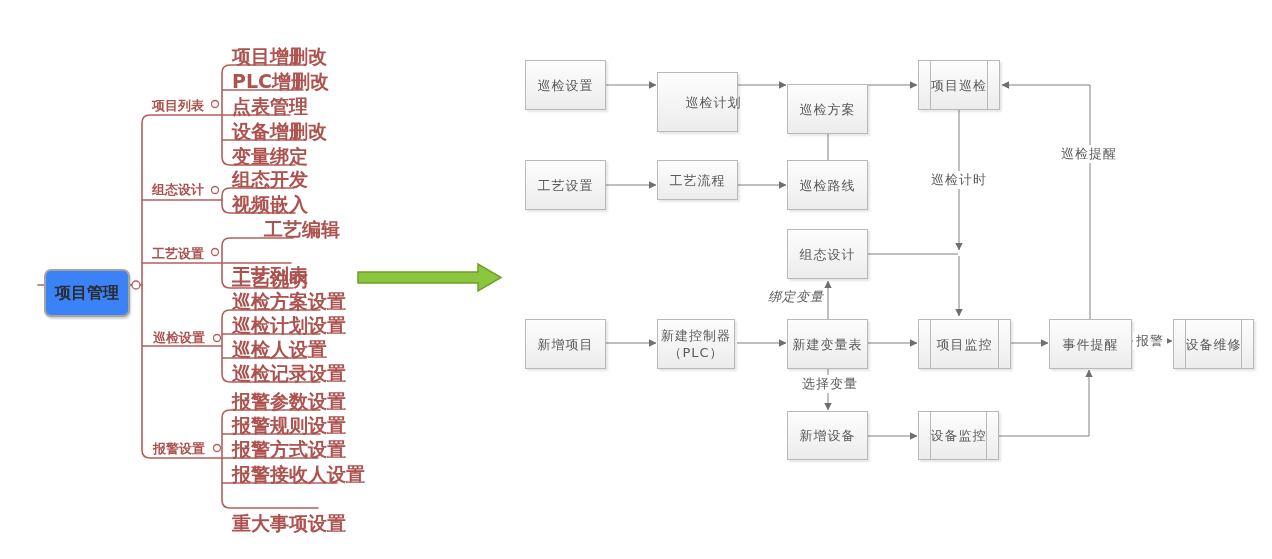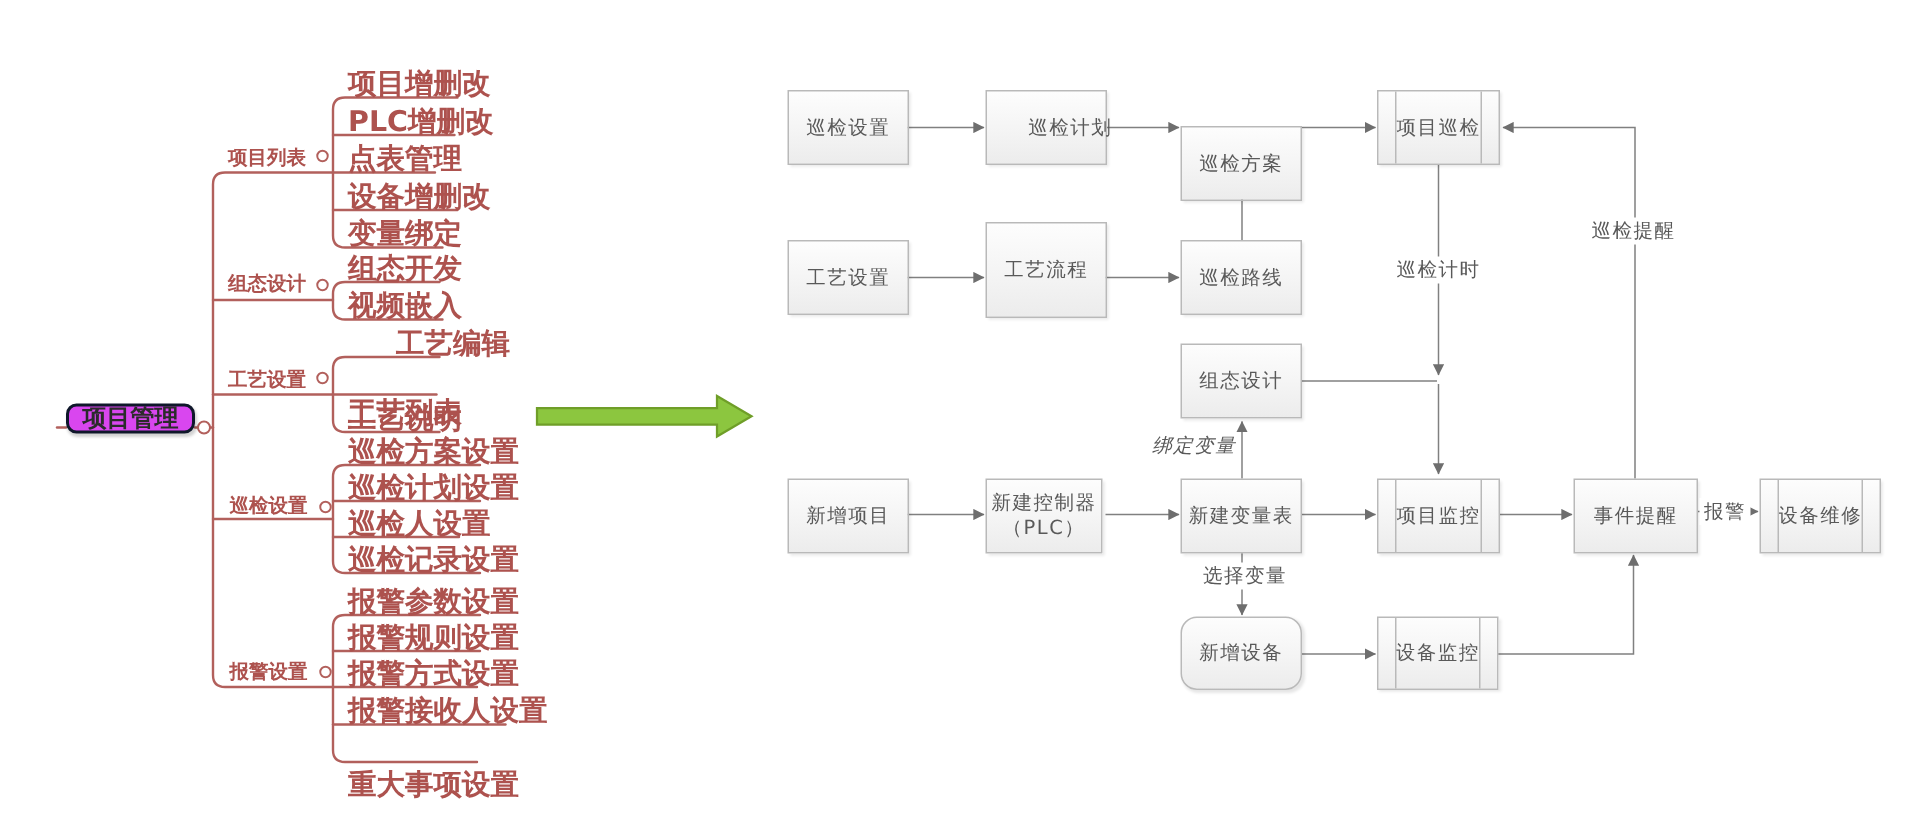--- a/index.html
+++ b/index.html
@@ -4,22 +4,22 @@
 <style>
   html,body{margin:0;padding:0;background:#fff;}
   .stage{
     position:relative;width:1272px;height:559px;background:#ffffff;overflow:hidden;
     font-family:"DejaVu Sans","Liberation Sans",sans-serif;
   }
   .stage svg{position:absolute;left:0;top:0;}
 
   
   .mm-root{
-    position:absolute;left:44px;top:269px;width:86px;height:20px;
-    background:#d946ef;border:2px solid #0f172a;border-radius:7px;
+    position:absolute;left:44px;top:269px;width:86px;height:48px;
+    background:#3b82f6;border:2px solid #a3a3a3;border-radius:7px;
     box-shadow:1px 2px 2px rgba(0,0,0,.18);
     display:flex;align-items:center;justify-content:center;
     font-size:16px;font-weight:bold;color:#2b2b2b;box-sizing:border-box;white-space:nowrap;
   }
   .mm-branch{
     position:absolute;font-size:13px;line-height:14px;font-weight:bold;
     color:#ad524e;white-space:nowrap;
   }
   .mm-leaf{
     position:absolute;left:232px;font-size:19px;line-height:14px;font-weight:600;
@@ -139,41 +139,41 @@
   <div class="mm-leaf" style="top:342px;">巡检人设置</div>
   <div class="mm-leaf" style="top:366px;">巡检记录设置</div>
 
   <div class="mm-leaf" style="top:394px;">报警参数设置</div>
   <div class="mm-leaf" style="top:418px;">报警规则设置</div>
   <div class="mm-leaf" style="top:442px;">报警方式设置</div>
   <div class="mm-leaf" style="top:467px;">报警接收人设置</div>
   <div class="mm-leaf" style="top:516px;">重大事项设置</div>
 
   <div class="fc-box" style="left:525px;top:60px;width:81px;height:50px;">巡检设置</div>
-  <div class="fc-box" style="left:657px;top:60px;width:81px;height:50px;padding-left:32px;">巡检计划</div>
+  <div class="fc-box" style="left:657px;top:72px;width:81px;height:60px;padding-left:32px;">巡检计划</div>
   <div class="fc-box" style="left:787px;top:60px;width:81px;height:50px;margin-top:24px;">巡检方案</div>
   <div class="fc-box double" style="left:918px;top:60px;width:82px;height:50px;">项目巡检</div>
 
   <div class="fc-box" style="left:525px;top:160px;width:81px;height:50px;">工艺设置</div>
-  <div class="fc-box" style="left:657px;top:148px;width:81px;height:64px;">工艺流程</div>
+  <div class="fc-box" style="left:657px;top:160px;width:81px;height:40px;">工艺流程</div>
   <div class="fc-box" style="left:787px;top:160px;width:81px;height:50px;">巡检路线</div>
 
   <div class="fc-box" style="left:787px;top:229px;width:81px;height:50px;">组态设计</div>
 
   <div class="fc-box" style="left:525px;top:319px;width:81px;height:50px;">新增项目</div>
   <div class="fc-box" style="left:657px;top:319px;width:78px;height:50px;">
     <span>新建控制器</span>
     <span>（PLC）</span>
   </div>
   <div class="fc-box" style="left:787px;top:319px;width:81px;height:50px;">新建变量表</div>
-  <div class="fc-box double" style="left:918px;top:319px;width:82px;height:50px;">项目监控</div>
+  <div class="fc-box double" style="left:918px;top:319px;width:93px;height:50px;">项目监控</div>
   <div class="fc-box" style="left:1049px;top:319px;width:83px;height:50px;">事件提醒</div>
   <div class="fc-box double" style="left:1173px;top:319px;width:81px;height:50px;">设备维修</div>
 
-  <div class="fc-box" style="left:787px;top:411px;width:81px;height:49px;border-radius:11px;">新增设备</div>
+  <div class="fc-box" style="left:787px;top:411px;width:81px;height:49px;">新增设备</div>
   <div class="fc-box double" style="left:918px;top:411px;width:81px;height:49px;">设备监控</div>
 
   <div class="fc-label" style="left:959px;top:180px;">巡检计时</div>
   <div class="fc-label" style="left:1089px;top:154px;">巡检提醒</div>
   <div class="fc-label" style="left:796px;top:297px;font-style:italic;">绑定变量</div>
   <div class="fc-label" style="left:830px;top:384px;">选择变量</div>
   <div class="fc-label" style="left:1150px;top:341px;">报警</div>
 
 </div>
 

